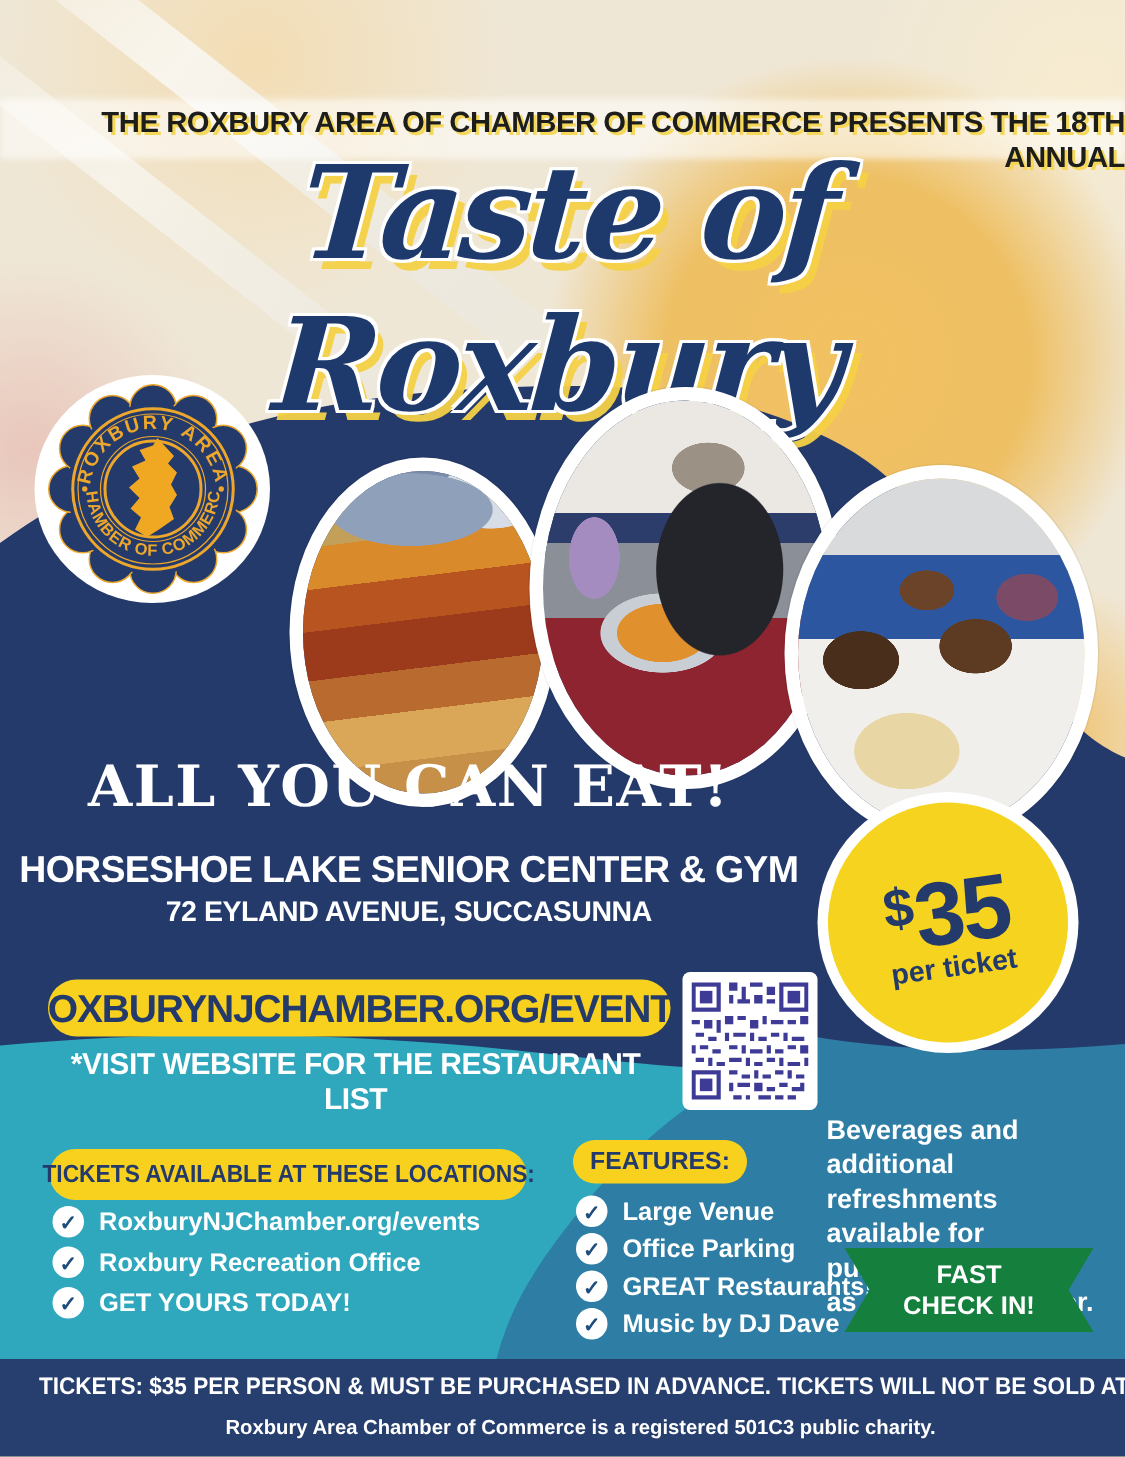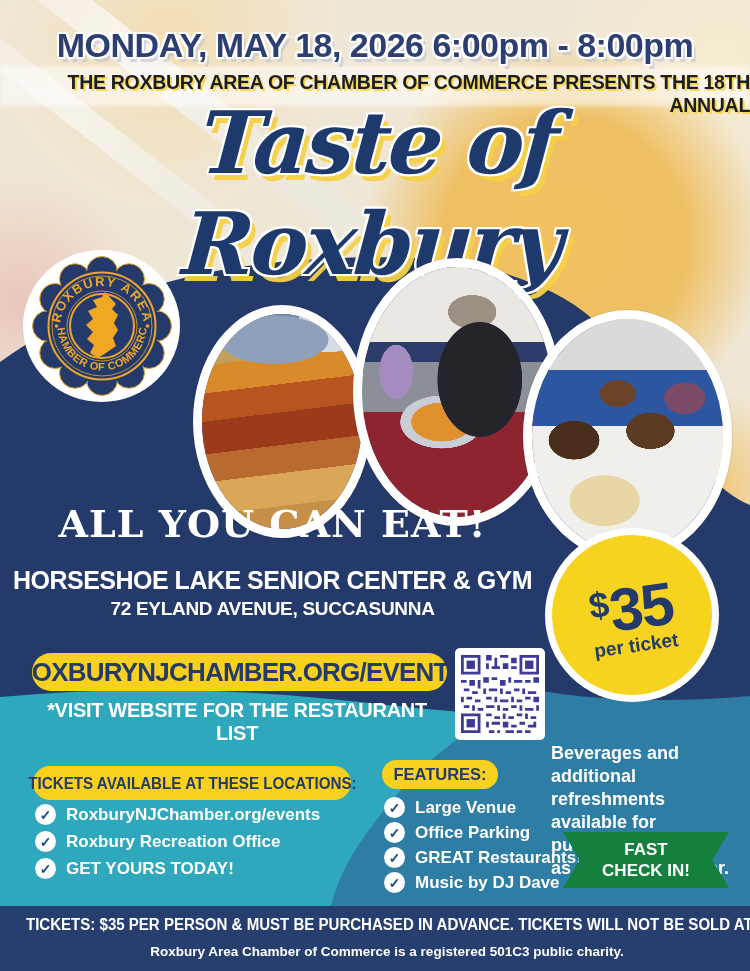--- a/index.html
+++ b/index.html
@@ -112,21 +112,20 @@
     <div class="abs light-band"></div>
   </div>
 
   <svg class="abs" style="left:0;top:0;" width="750" height="971" viewBox="0 0 750 971">
     <path d="M0,362 C90,298 185,268 305,260 C425,252 490,262 552,292 C618,324 652,392 697,458 C716,487 736,499 750,505 L750,971 L0,971 Z" fill="#243a6b"></path>
     <path d="M0,697 C120,686 240,688 370,703 C480,716 600,722 750,712 L750,971 L0,971 Z" fill="#2fa7bc"></path>
     <path d="M537,690 C600,702 680,702 750,696 L750,910 L330,910 C340,868 360,840 392,800 C430,755 485,715 537,690 Z" fill="#2e7da4"></path>
     <rect x="0" y="906" width="750" height="65" fill="#273f6e"></rect>
   </svg>
 
-  <div class="abs date-line">MONDAY, MAY 18, 2026  6:00pm - 8:00pm</div>
   <div class="abs presents-line">THE ROXBURY AREA OF CHAMBER OF COMMERCE PRESENTS THE 18TH ANNUAL</div>
   <div class="abs script-title">Taste of Roxbury</div>
 
   <div class="abs badge">
     <svg width="140" height="140" viewBox="0 0 140 140">
       <g fill="#243a6b" stroke="#eca72c" stroke-width="1">
         <circle cx="124" cy="70" r="15.5"></circle>
           <circle cx="116.8" cy="97" r="15.5"></circle>
           <circle cx="97" cy="116.8" r="15.5"></circle>
         <circle cx="70" cy="124" r="15.5"></circle>

